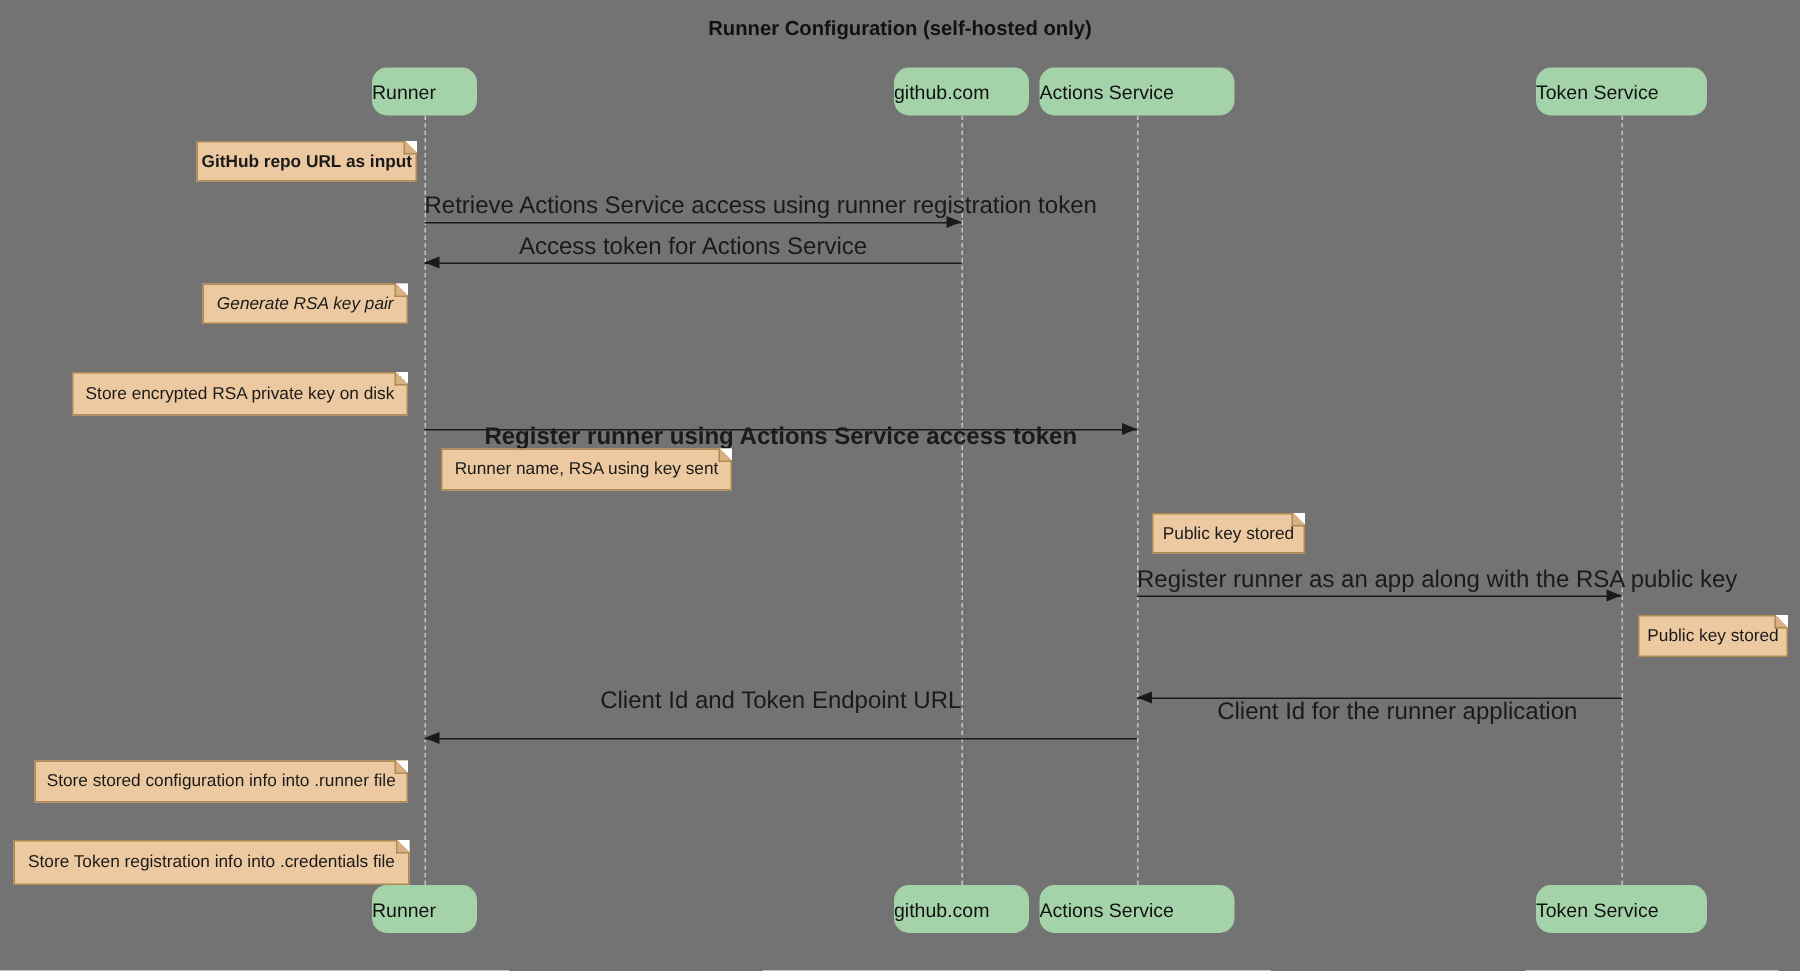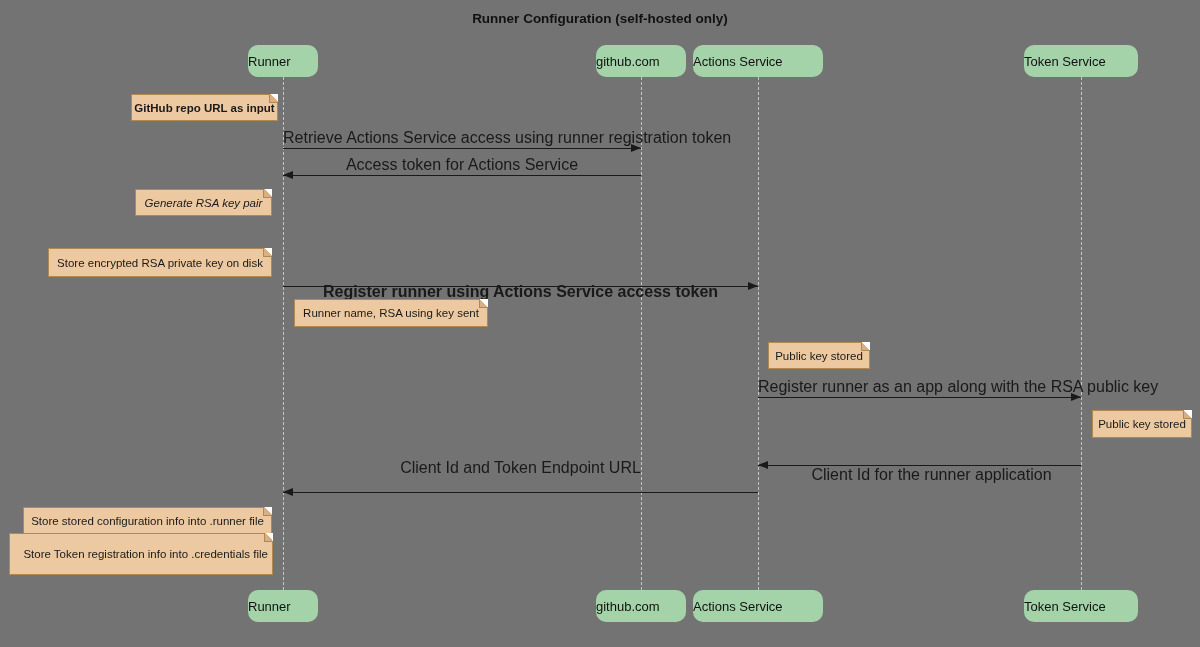--- a/index.html
+++ b/index.html
@@ -93,21 +93,21 @@
         <div class="note-fold"></div>
       </div>
       <div class="note" style="left: 1092px; top: 410px; width: 100px; height: 28px;">
         <div class="">Public key stored</div>
         <div class="note-fold"></div>
       </div>
       <div class="note" style="left: 23px; top: 507px; width: 249px; height: 28px;">
         <div class="">Store stored configuration info into .runner file</div>
         <div class="note-fold"></div>
       </div>
-      <div class="note" style="left: 9px; top: 533px; width: 264px; height: 42px; justify-content: flex-end;">
+      <div class="note" style="left: 9px; top: 560px; width: 264px; height: 30px;">
         <div class="">Store Token registration info into .credentials file</div>
         <div class="note-fold"></div>
       </div>
     </div>
   <div id="actors">
       <div class="actor" style="left: 248px; top: 45px; width: 70px; height: 32px;">
         <div class="">Runner</div>
       </div>
       <div class="actor" style="left: 248px; top: 590px; width: 70px; height: 32px;">
         <div class="">Runner</div>

